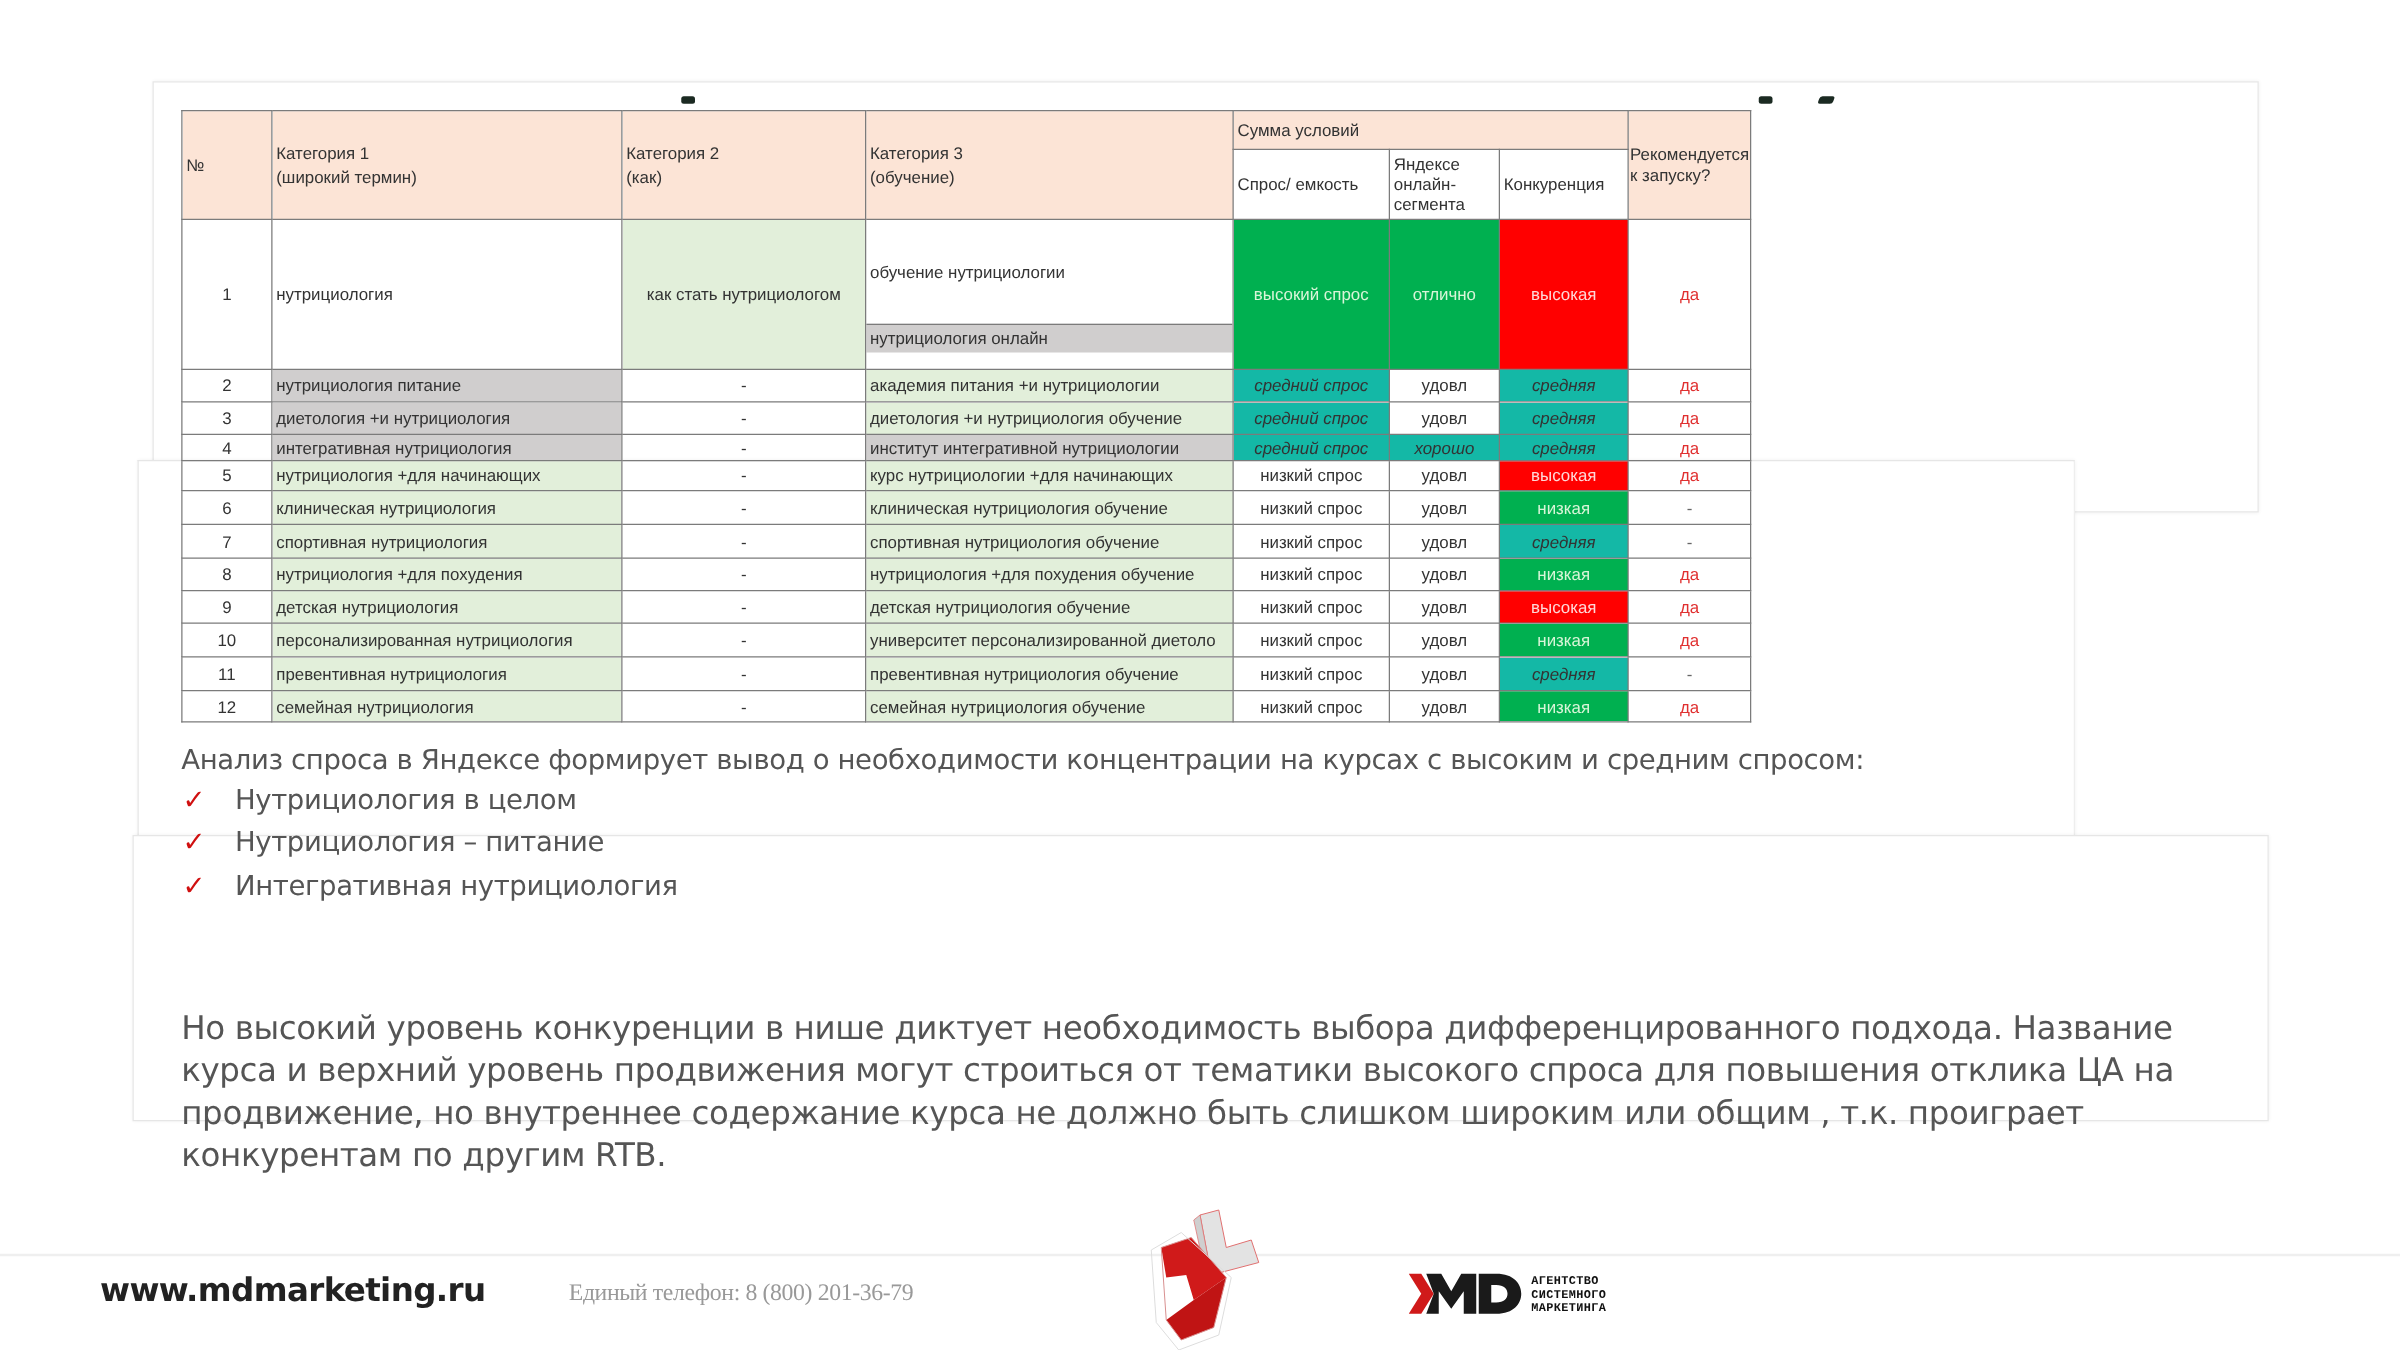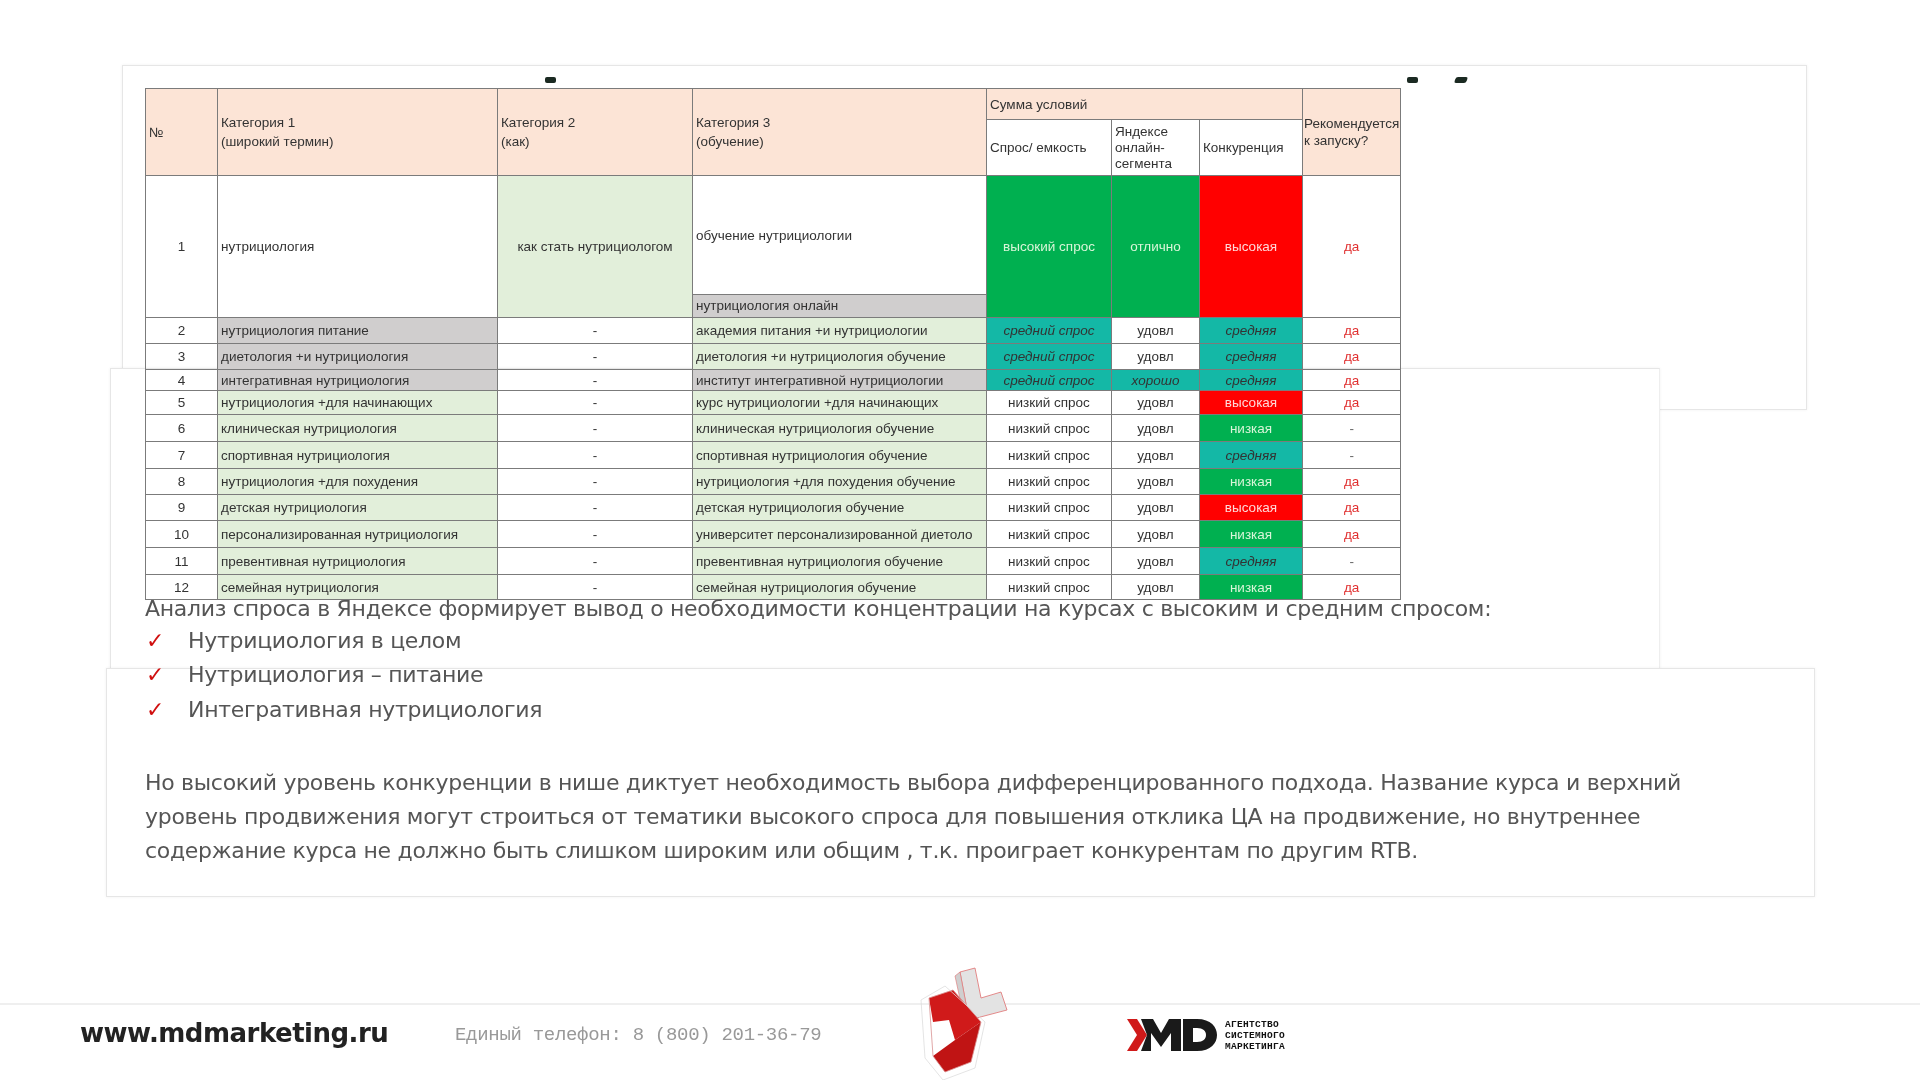--- a/index.html
+++ b/index.html
@@ -44,25 +44,25 @@
   .stat-yellow { background: #14b8a6; color: #333; text-align: center; font-style: italic; }
   .stat-white { background: #fff; color: #333; text-align: center; }
 
   .text-block {
     position: absolute; z-index: 6; color: #555;
     font-family: "DejaVu Sans", sans-serif; letter-spacing: -0.3px;
   }
   #summary { left: 145px; top: 596px; font-size: 22px; }
   .bullet { position: absolute; left: 146px; z-index: 6; font-size: 22px; color: #555; font-family: "DejaVu Sans", sans-serif; letter-spacing: -0.3px; }
   .bullet .check { color: #d01010; display: inline-block; width: 42px; font-size: 22px; }
-  #para { left: 145px; top: 766px; width: 1620px; font-size: 22px; line-height: 34px; }
+  #para { left: 145px; top: 806px; width: 1620px; font-size: 26px; line-height: 34px; }
 
   #footer-line { position: absolute; left: 0; top: 1003px; width: 1920px; height: 2px; background: #efefef; }
   #site { position: absolute; left: 80px; top: 1018px; font-size: 26px; font-weight: bold; color: #222; font-family: "DejaVu Sans", sans-serif; letter-spacing: -0.5px; }
-  #phone { position: absolute; left: 455px; top: 1024px; font-size: 19px; color: #999; font-family: Liberation Mono, monospace; letter-spacing: -0.3px; }
+  #phone { position: absolute; left: 455px; top: 1024px; font-size: 19px; color: #999; font-family: Liberation Serif, serif; letter-spacing: -0.3px; }
   #cube-logo { position: absolute; left: 915px; top: 960px; }
   #md-logo { position: absolute; left: 1127px; top: 1015px; display: flex; align-items: center; }
   #md-logo .tag { font-family: Liberation Mono, monospace; font-weight: bold; font-size: 9.5px; line-height: 11px; color: #111; margin-left: 6px; letter-spacing: 0.3px; }
 </style>
 </head>
 <body>
 
 <div class="panel" id="panel-top"></div>
 <div class="panel" id="panel-mid"></div>
 <div class="panel" id="panel-bot"></div>
@@ -105,21 +105,21 @@
       <th class="hdr-sub">Яндексе онлайн-сегмента</th>
       <th class="hdr-sub">Конкуренция</th>
     </tr>
   </thead>
   <tbody id="tbody">
       <tr style="height: 120px;">
         <td class="num">1</td>
         <td class="c1 ">нутрициология</td>
         <td class="c2 green-l">как стать нутрициологом</td>
         <td class="c3" style="padding:0;vertical-align:top;">
-          <div style="height:118px;display:flex;align-items:center;padding:0 3px;">обучение нутрициологии</div>
+          <div style="height:83px;display:flex;align-items:center;padding:0 3px;">обучение нутрициологии</div>
           <div class="grey" style="height:22px;line-height:22px;padding:0 3px;border-top:1px solid #7b7b7b;">нутрициология онлайн</div>
         </td>
         <td class="stat-green">высокий спрос</td>
         <td class="stat-green">отлично</td>
         <td class="stat-red">высокая</td>
         <td class="yes">да</td>
       </tr>
       <tr style="height: 26px;">
         <td class="num">2</td>
         <td class="c1 grey">нутрициология питание</td>

